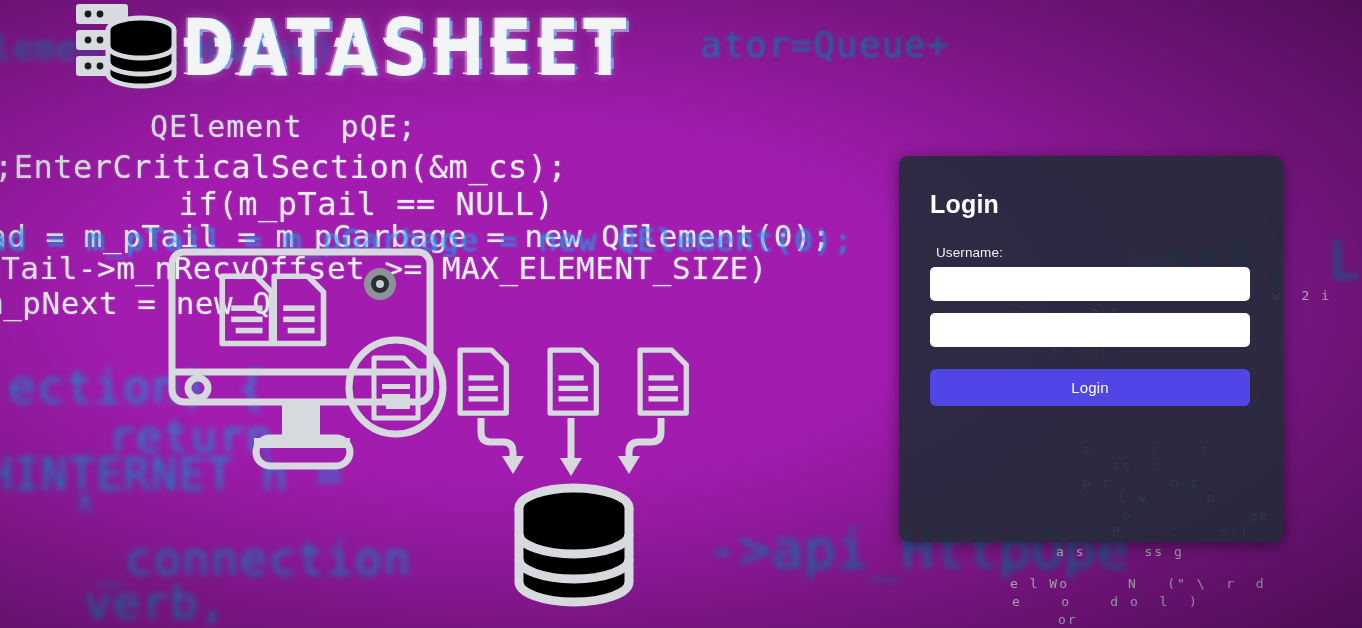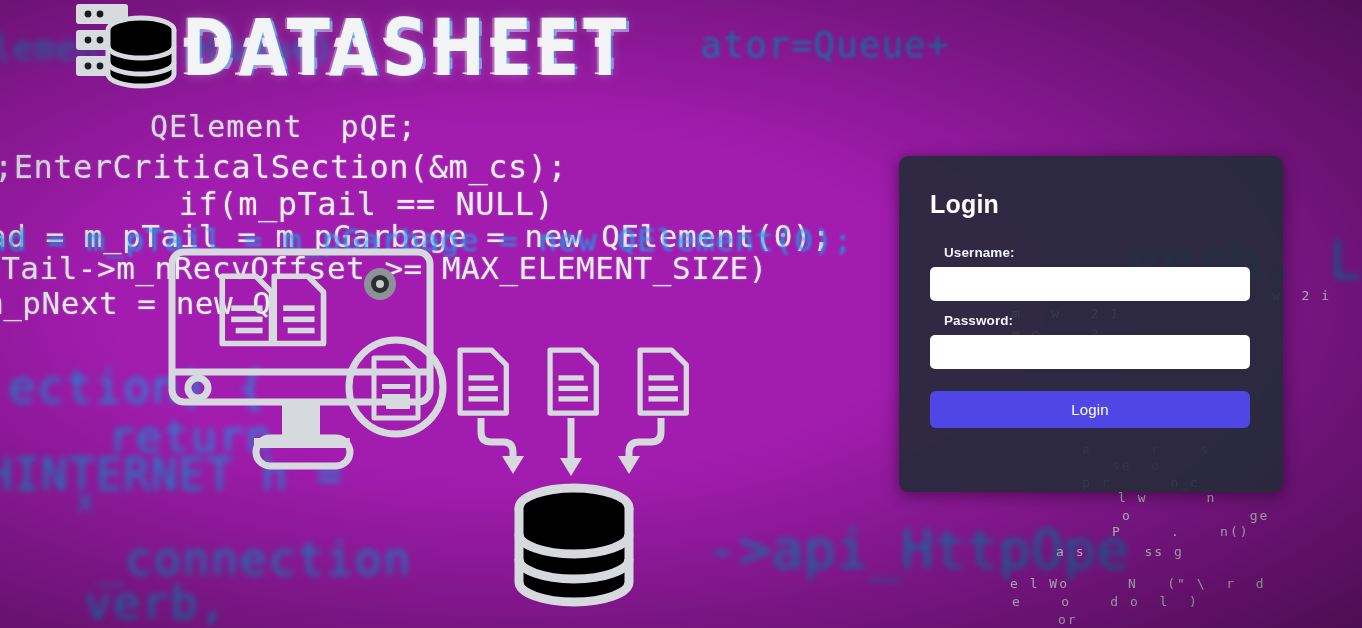--- a/index.html
+++ b/index.html
@@ -84,34 +84,34 @@
     transform-origin:left top;
     clip-path:polygon(0 40%,100% 40%,100% 50%,0 50%, 0 78%,100% 78%,100% 88%,0 88%);
     mix-blend-mode:screen;
   }
 
   
   .illus{position:absolute;left:168px;top:246px;width:545px;height:382px;}
 
   
   .login-card{
-    position:absolute;left:899px;top:156px;width:384px;height:336px;
+    position:absolute;left:899px;top:156px;width:384px;height:386px;
     background:rgba(35,43,56,.90);
     border-radius:9px;
     box-sizing:border-box;
     padding:34px 31px 0 31px;
     box-shadow:0 3px 16px rgba(0,0,0,.45);
   }
   .login-title{
     font-size:25px;font-weight:bold;color:#ffffff;margin:0 0 26px 0;
     letter-spacing:.2px;
   }
   .field-label{
-    display:block;font-size:13.5px;font-weight:bold;color:#f1f3f6;
-    margin:0 0 7px 14px;letter-spacing:.1px;
+    display:block;font-size:13.5px;font-weight:normal;color:#f1f3f6;
+    margin:0 0 7px 6px;letter-spacing:.1px;
   }
   .field-input{
     display:block;width:320px;height:34px;box-sizing:border-box;
     background:#ffffff;border:0;border-radius:5px;outline:none;
     font-size:14px;color:#111;padding:0 9px;
     font-family:"Liberation Sans", sans-serif;
     margin-bottom:12px;
   }
   .login-btn{
     display:block;width:320px;height:37px;margin-top:22px;
@@ -328,19 +328,18 @@
       </g>
     </svg>
   </div>
 
   <div class="login-card">
     <h1 class="login-title">Login</h1>
 
     <label class="field-label">Username:</label>
     <input class="field-input" type="text" value="" placeholder="" style="">
 
-    <label class="field-label">Password:</label>
     <input class="field-input" type="password" value="" placeholder="" style="">
 
     <button class="login-btn">Login</button>
   </div>
 
 </div>
 
 </body></html>

